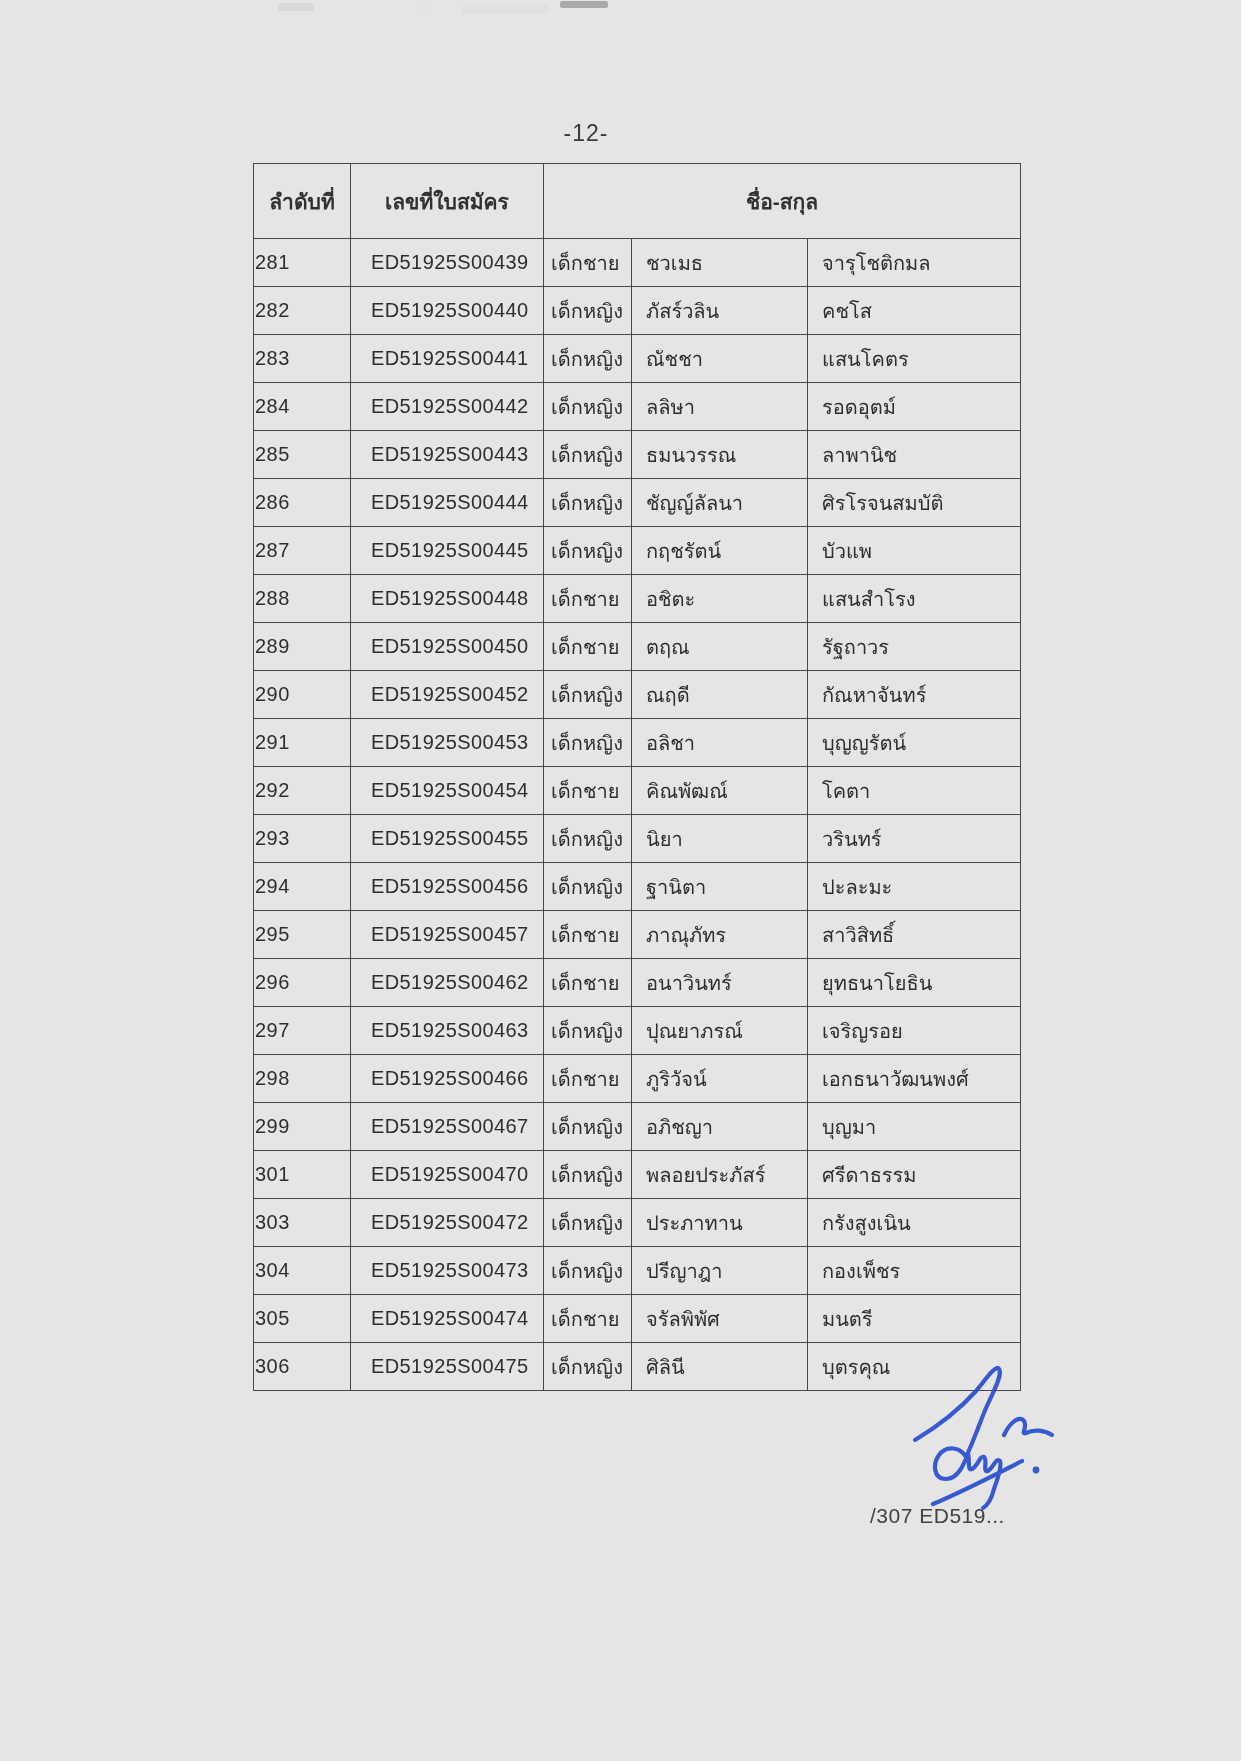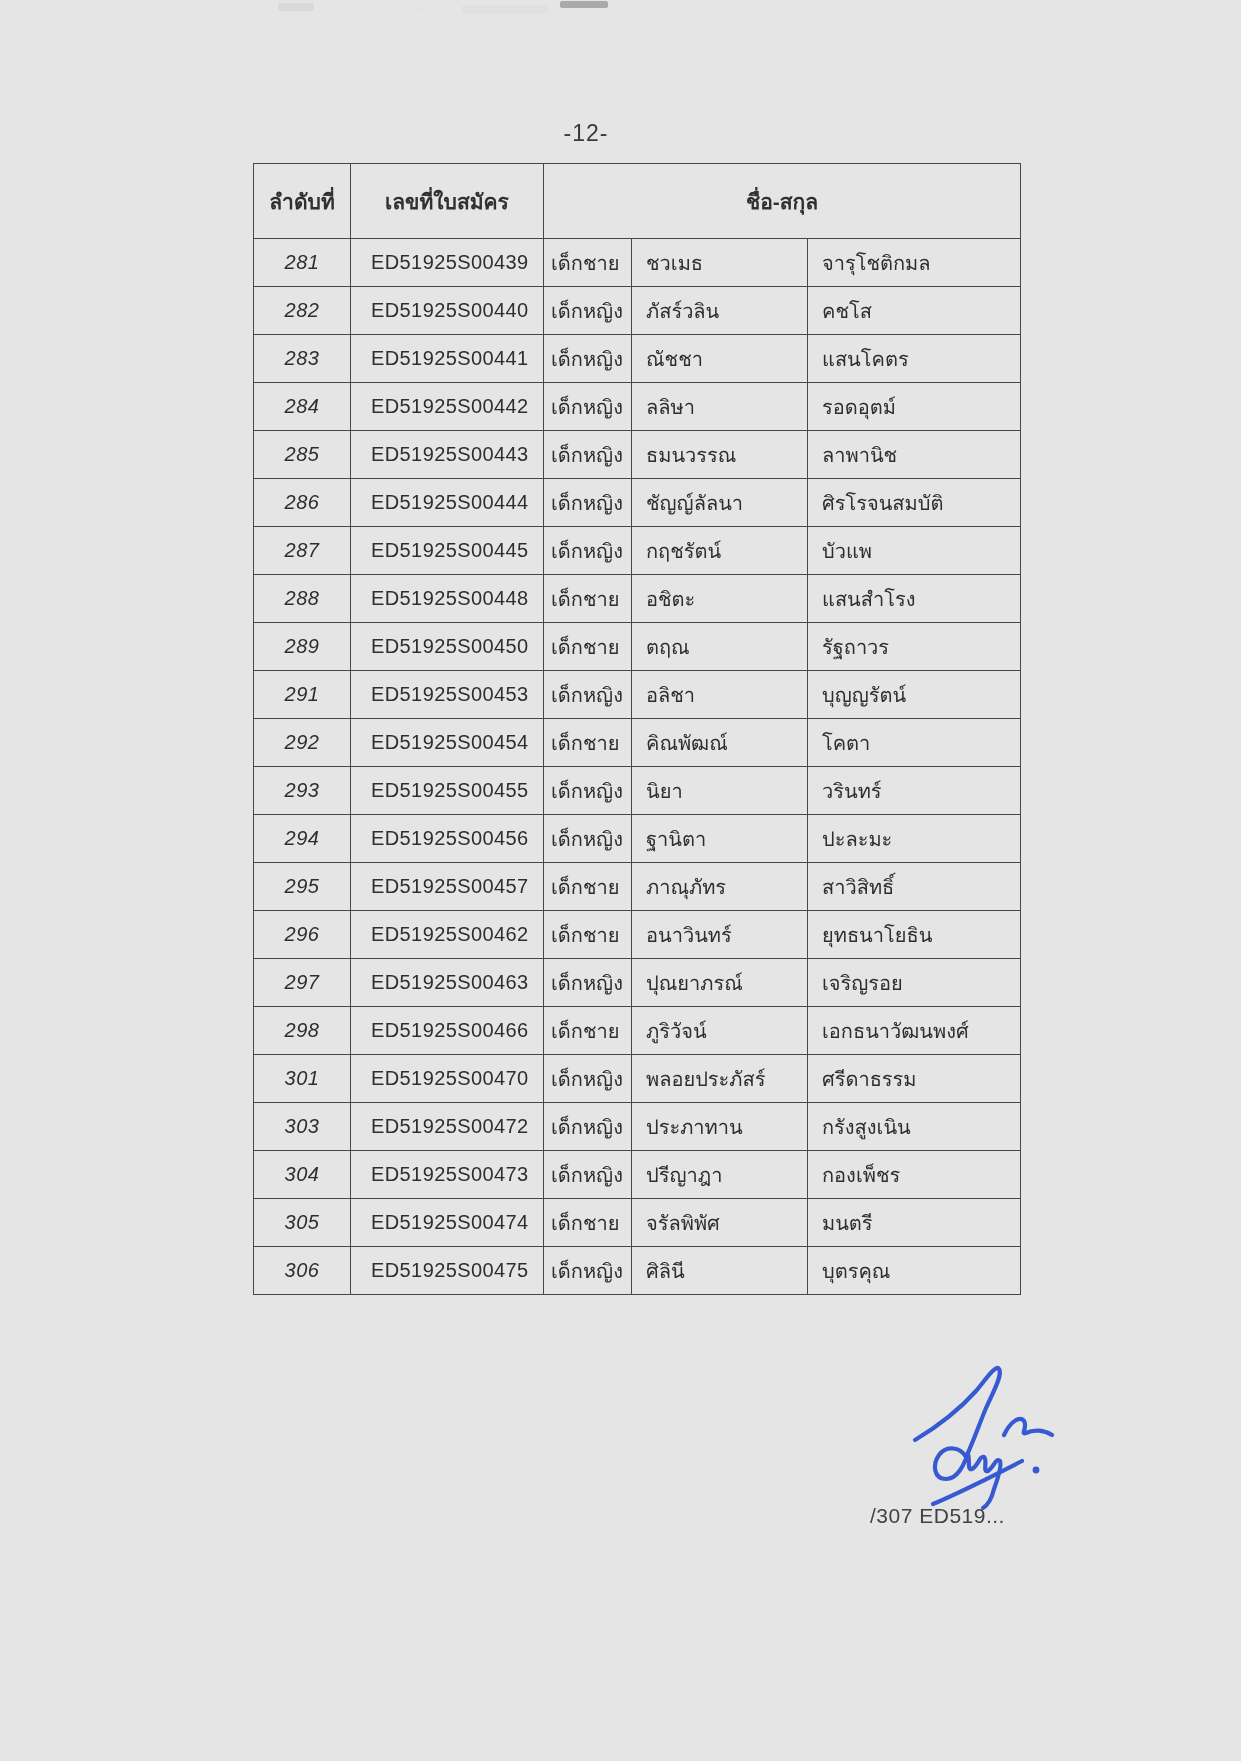--- a/index.html
+++ b/index.html
@@ -56,21 +56,21 @@
   }
   table.roster thead th {
     height: 72px;
     font-size: 21px;
     font-weight: 700;
     color: #303030;
     text-align: center;
   }
   table.roster tbody tr { height: 48px; }
   table.roster td { font-size: 20px; color: #2e2e2e; }
-  td.col-order      { text-align: center; letter-spacing: 0.5px; font-style: italic; }
+  td.col-order      { letter-spacing: 0.5px; }
   td.col-app-no     { padding-left: 20px; letter-spacing: 0.4px; }
   td.col-title      { padding-left: 7px; }
   td.col-first-name { padding-left: 14px; font-family: Liberation Mono, monospace; }
   td.col-last-name  { padding-left: 14px; }
 
   .footer-note {
     position: absolute;
     left: 870px;
     top: 1504px;
     font-size: 21px;
@@ -171,20 +171,27 @@
           <td class="col-last-name">แสนสำโรง</td>
         </tr>
         <tr>
           <td class="col-order">289</td>
           <td class="col-app-no">ED51925S00450</td>
           <td class="col-title">เด็กชาย</td>
           <td class="col-first-name">ตฤณ</td>
           <td class="col-last-name">รัฐถาวร</td>
         </tr>
         <tr>
+          <td class="col-order">290</td>
+          <td class="col-app-no">ED51925S00452</td>
+          <td class="col-title">เด็กหญิง</td>
+          <td class="col-first-name">ณฤดี</td>
+          <td class="col-last-name">กัณหาจันทร์</td>
+        </tr>
+        <tr>
           <td class="col-order">291</td>
           <td class="col-app-no">ED51925S00453</td>
           <td class="col-title">เด็กหญิง</td>
           <td class="col-first-name">อลิชา</td>
           <td class="col-last-name">บุญญรัตน์</td>
         </tr>
         <tr>
           <td class="col-order">292</td>
           <td class="col-app-no">ED51925S00454</td>
           <td class="col-title">เด็กชาย</td>
@@ -225,20 +232,27 @@
           <td class="col-title">เด็กหญิง</td>
           <td class="col-first-name">ปุณยาภรณ์</td>
           <td class="col-last-name">เจริญรอย</td>
         </tr>
         <tr>
           <td class="col-order">298</td>
           <td class="col-app-no">ED51925S00466</td>
           <td class="col-title">เด็กชาย</td>
           <td class="col-first-name">ภูริวัจน์</td>
           <td class="col-last-name">เอกธนาวัฒนพงศ์</td>
+        </tr>
+        <tr>
+          <td class="col-order">299</td>
+          <td class="col-app-no">ED51925S00467</td>
+          <td class="col-title">เด็กหญิง</td>
+          <td class="col-first-name">อภิชญา</td>
+          <td class="col-last-name">บุญมา</td>
         </tr>
         <tr>
           <td class="col-order">301</td>
           <td class="col-app-no">ED51925S00470</td>
           <td class="col-title">เด็กหญิง</td>
           <td class="col-first-name">พลอยประภัสร์</td>
           <td class="col-last-name">ศรีดาธรรม</td>
         </tr>
         <tr>
           <td class="col-order">303</td>

